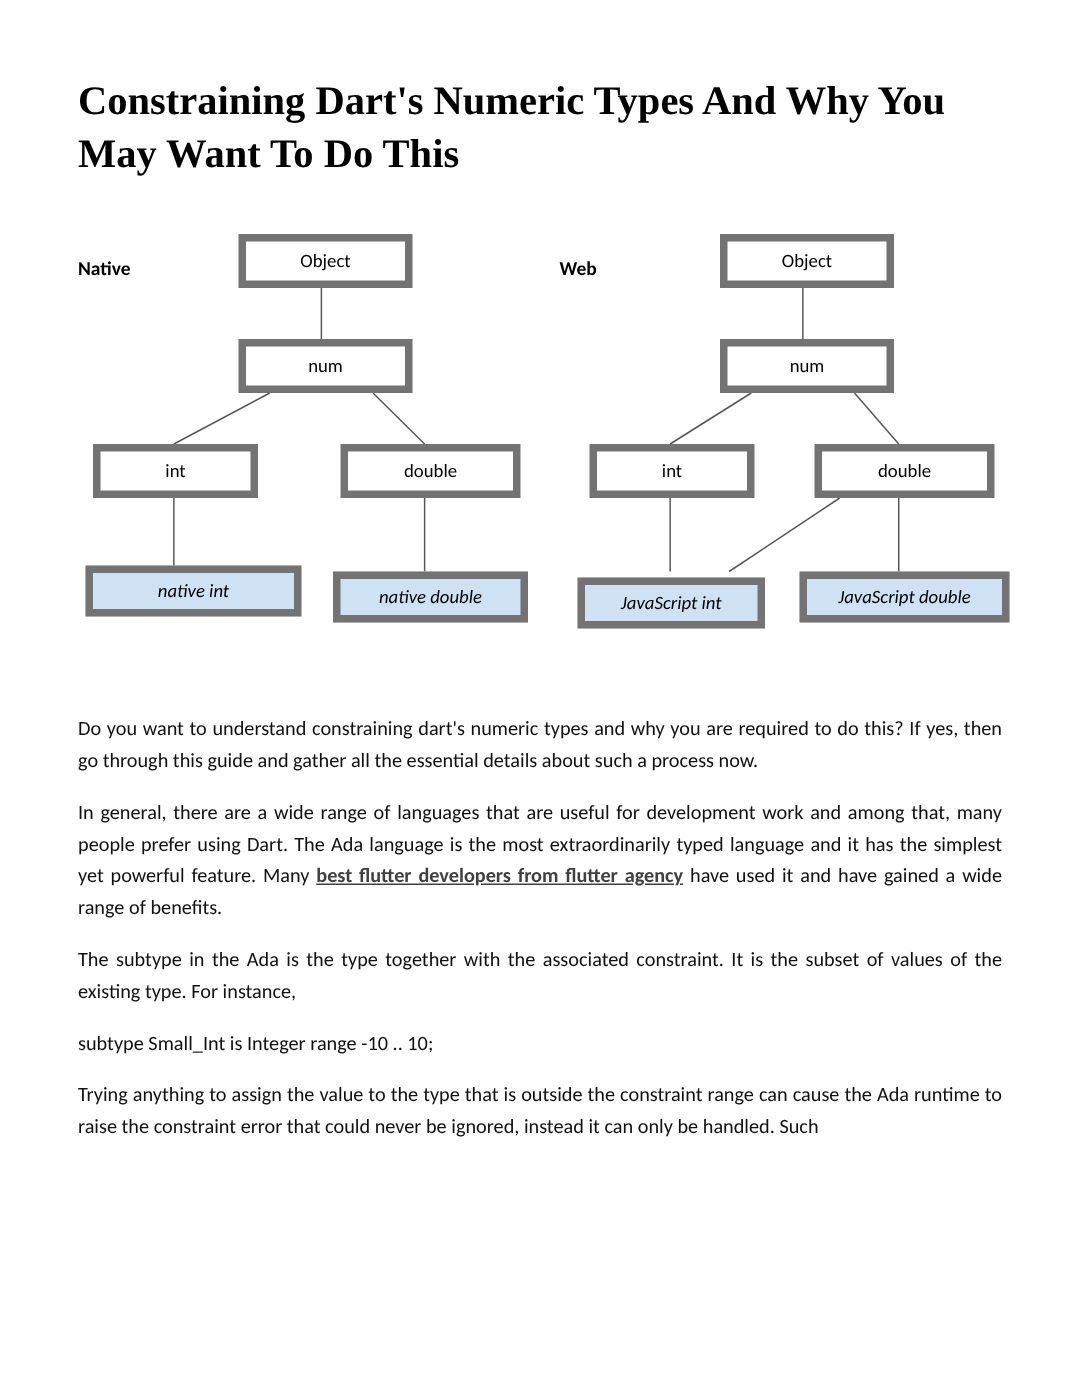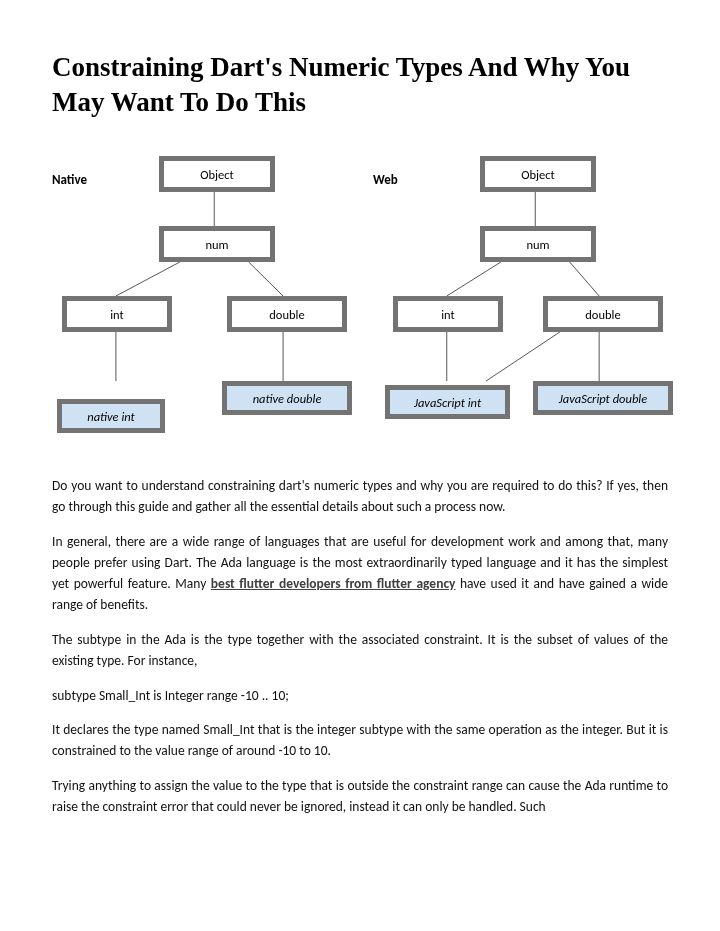--- a/index.html
+++ b/index.html
@@ -91,21 +91,21 @@
       <line x1="165" y1="36" x2="165" y2="70"></line>
       <line x1="130" y1="106" x2="65" y2="140"></line>
       <line x1="200" y1="106" x2="235" y2="140"></line>
       <line x1="65" y1="176" x2="65" y2="225"></line>
       <line x1="235" y1="176" x2="235" y2="225"></line>
     </svg>
     <div class="node" style="left:107px; top:0; width:116px;">Object</div>
     <div class="node" style="left:107px; top:70px; width:116px;">num</div>
     <div class="node" style="left:10px; top:140px; width:110px;">int</div>
     <div class="node" style="left:175px; top:140px; width:120px;">double</div>
-    <div class="node leaf" style="left:5px; top:243px; width:108px;">native int</div>
+    <div class="node leaf" style="left:5px; top:221px; width:144px;">native int</div>
     <div class="node leaf" style="left:170px; top:225px; width:130px;">native double</div>
   </div>
 
   <div class="tree">
     <div class="label">Web</div>
     <svg class="lines" viewBox="0 0 300 280" preserveAspectRatio="none">
       <line x1="165" y1="36" x2="165" y2="70"></line>
       <line x1="130" y1="106" x2="75" y2="140"></line>
       <line x1="200" y1="106" x2="230" y2="140"></line>
       <line x1="75" y1="176" x2="75" y2="225"></line>
@@ -122,15 +122,14 @@
 
 </div>
 
 <div class="body-text">
   <p>Do you want to understand constraining dart's numeric types and why you are required to do this? If yes, then go through this guide and gather all the essential details about such a process now.</p>
   <p>
     <span>In general, there are a wide range of languages that are useful for development work and among that, many people prefer using Dart. The Ada language is the most extraordinarily typed language and it has the simplest yet powerful feature. Many </span><a href="#">best flutter developers from flutter agency</a><span> have used it and have gained a wide range of benefits.</span>
   </p>
   <p>The subtype in the Ada is the type together with the associated constraint. It is the subset of values of the existing type. For instance,</p>
   <p>subtype Small_Int is Integer range -10 .. 10;</p>
-  <p>It declares the type named Small_Int that is the integer subtype with the same operation as the integer. But it is constrained to the value range of around -10 to 10.</p>
   <p>Trying anything to assign the value to the type that is outside the constraint range can cause the Ada runtime to raise the constraint error that could never be ignored, instead it can only be handled. Such</p>
 </div>
 
 </body></html>

